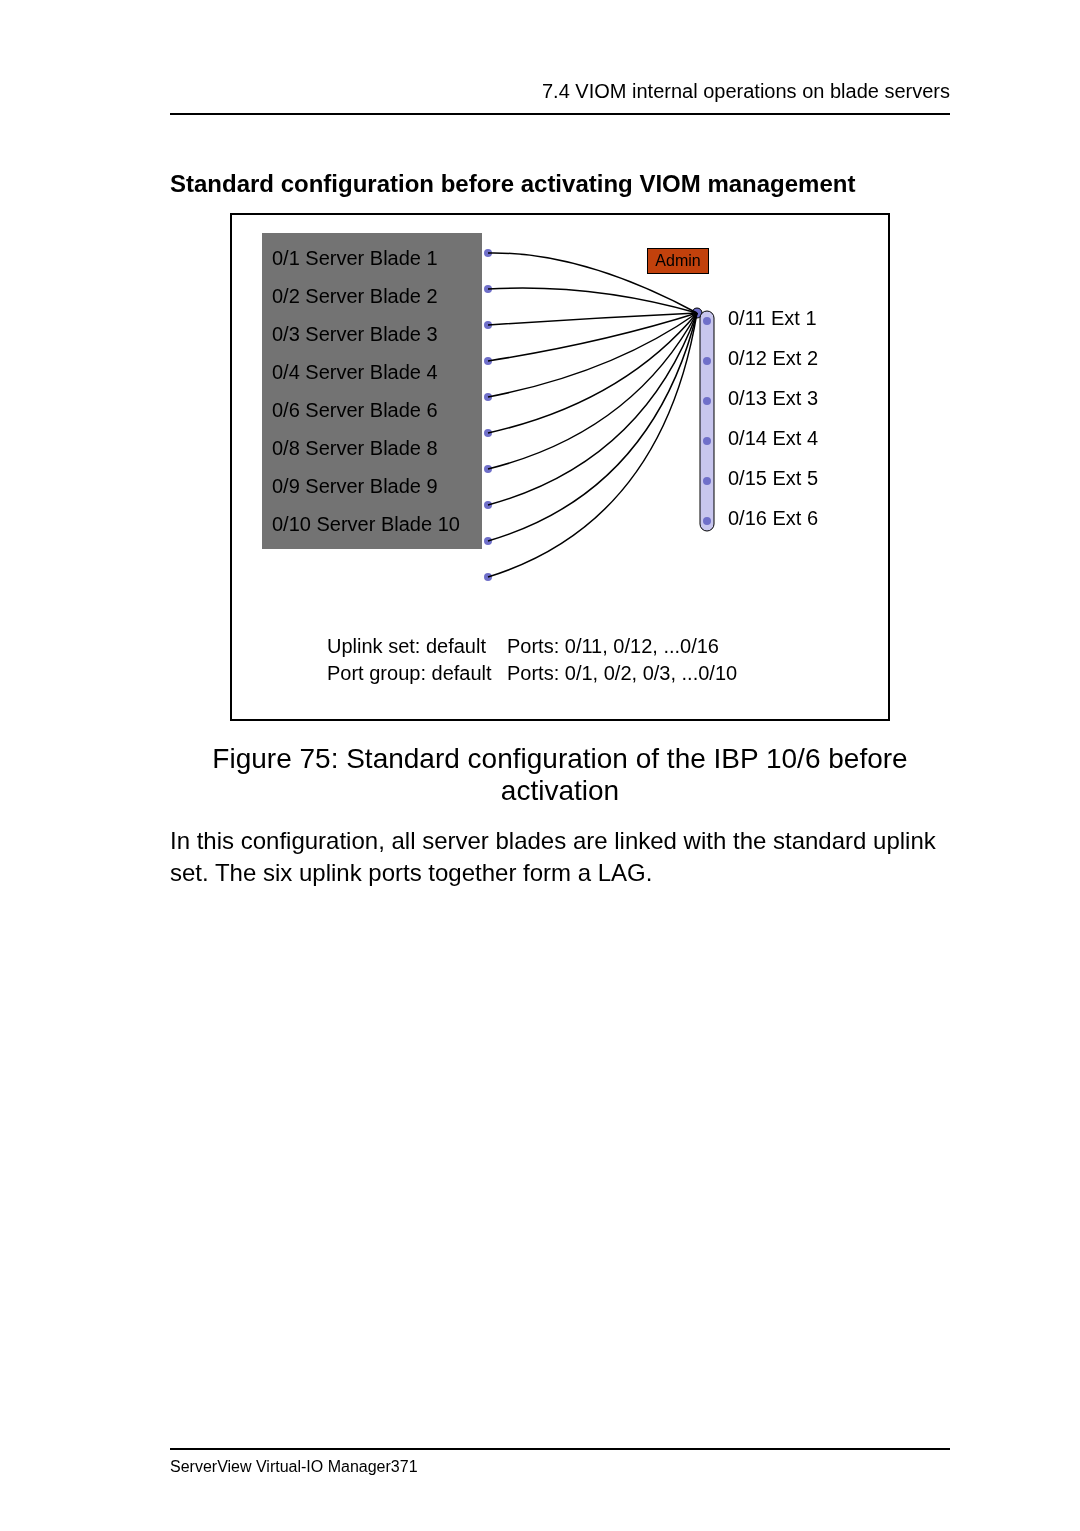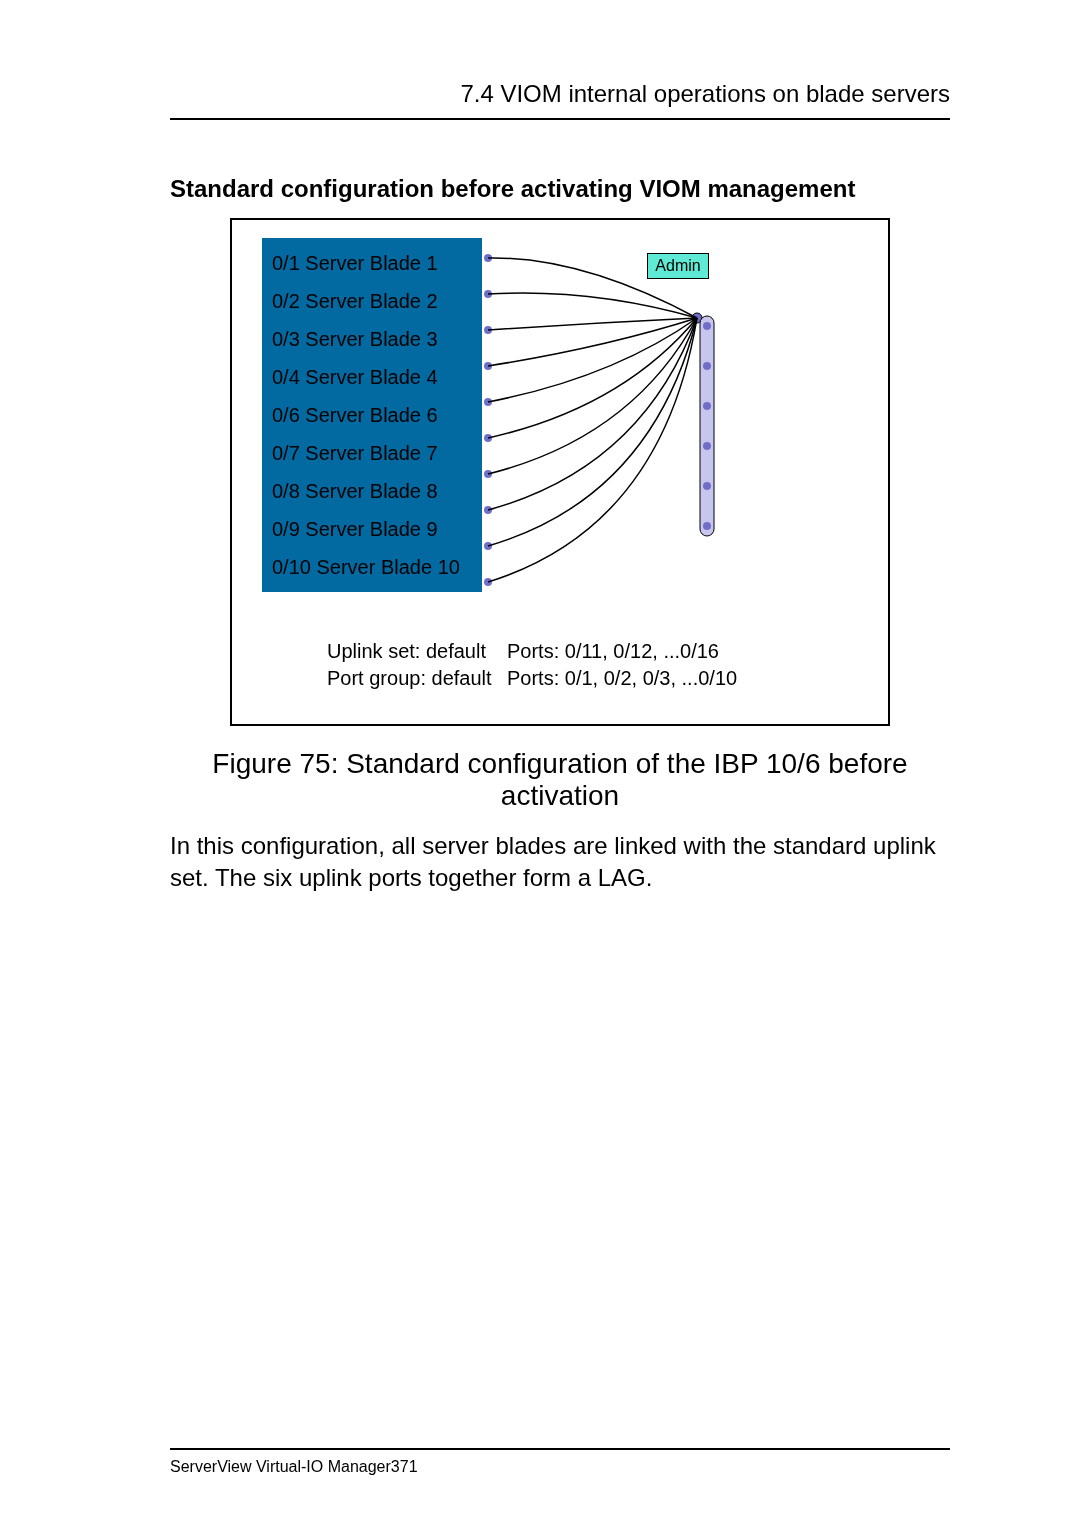--- a/index.html
+++ b/index.html
@@ -11,21 +11,21 @@
   }
   .page {
     width: 1080px;
     height: 1531px;
     position: relative;
     box-sizing: border-box;
     padding: 80px 130px 60px 170px;
   }
   .header-line {
     text-align: right;
-    font-size: 24px;
+    font-size: 20px;
   }
   .header-rule {
     border: none;
     border-top: 2px solid #000;
     margin-top: 10px;
     margin-bottom: 55px;
   }
   .section-title {
     font-size: 24px;
     font-weight: bold;
@@ -37,21 +37,21 @@
     margin: 0 auto;
     padding: 18px 20px 30px 30px;
     box-sizing: border-box;
   }
   .diagram-row {
     display: flex;
     align-items: flex-start;
   }
   .blades-col {
     width: 220px;
-    background: #0369a1;
+    background: #737373;
     padding: 6px 8px;
     box-sizing: border-box;
   }
   .blade-item {
     font-size: 20px;
     padding: 6px 2px;
     line-height: 1.3;
   }
   .svg-col {
     flex: 0 0 240px;
@@ -98,21 +98,21 @@
   }
   .footer-row {
     display: flex;
     justify-content: flex-start;
     font-size: 16px;
   }
   .admin-box {
     position: absolute;
     left: 165px; top: 15px;
     width: 60px; height: 24px;
-    background: #5eead4;
+    background: #c2410c;
     border: 1px solid #000;
     font-size: 16px;
     text-align: center;
     line-height: 24px;
   }
 </style>
 </head>
 <body>
 
 <div class="page">
@@ -124,21 +124,20 @@
 
   <div class="figure-box">
     <div class="diagram-row">
 
       <div class="blades-col">
         <div class="blade-item">0/1 Server Blade 1</div>
         <div class="blade-item">0/2 Server Blade 2</div>
         <div class="blade-item">0/3 Server Blade 3</div>
         <div class="blade-item">0/4 Server Blade 4</div>
         <div class="blade-item">0/6 Server Blade 6</div>
-        <div class="blade-item">0/7 Server Blade 7</div>
         <div class="blade-item">0/8 Server Blade 8</div>
         <div class="blade-item">0/9 Server Blade 9</div>
         <div class="blade-item">0/10 Server Blade 10</div>
       </div>
 
       <div class="svg-col">
         <div class="admin-box">Admin</div>
         <svg viewBox="0 0 240 370" width="240" height="370">
 
           <g fill="#6f6fc9">
@@ -176,20 +175,28 @@
               <circle cx="225" cy="128" r="4"></circle>
               <circle cx="225" cy="168" r="4"></circle>
               <circle cx="225" cy="208" r="4"></circle>
               <circle cx="225" cy="248" r="4"></circle>
               <circle cx="225" cy="288" r="4"></circle>
             </g>
           </g>
         </svg>
       </div>
 
+      <div class="ext-col">
+        <div class="ext-item">0/11 Ext 1</div>
+        <div class="ext-item">0/12 Ext 2</div>
+        <div class="ext-item">0/13 Ext 3</div>
+        <div class="ext-item">0/14 Ext 4</div>
+        <div class="ext-item">0/15 Ext 5</div>
+        <div class="ext-item">0/16 Ext 6</div>
+      </div>
     </div>
 
     <div class="legend">
       <div class="legend-row">
         <span class="legend-label">Uplink set: default</span>
         <span>Ports: 0/11, 0/12, ...0/16</span>
       </div>
       <div class="legend-row">
         <span class="legend-label">Port group: default</span>
         <span>Ports: 0/1, 0/2, 0/3, ...0/10</span>

